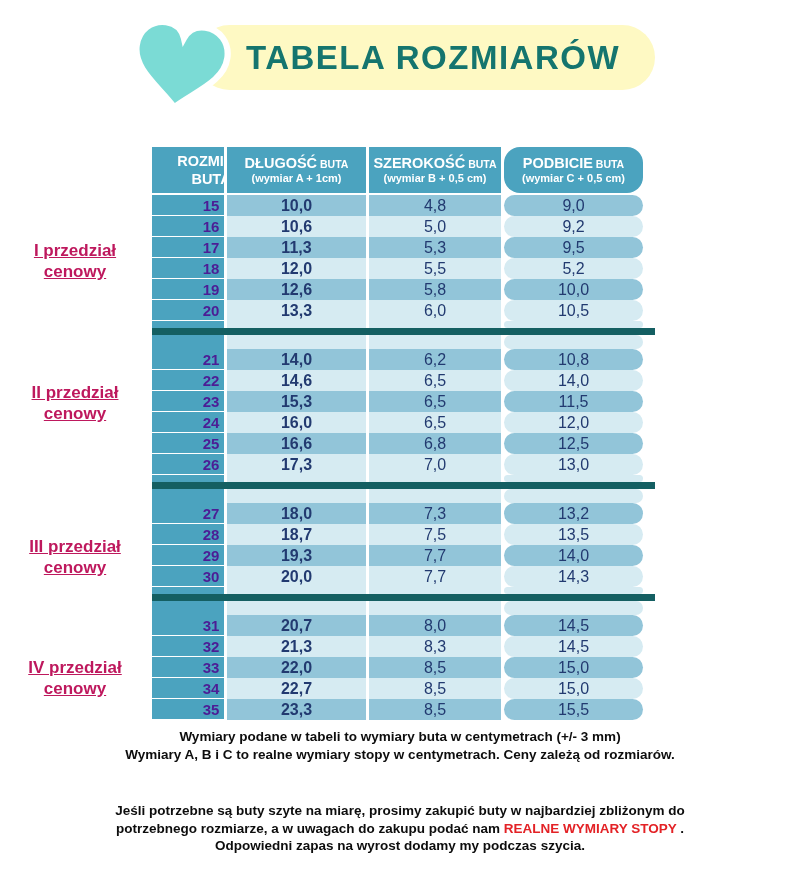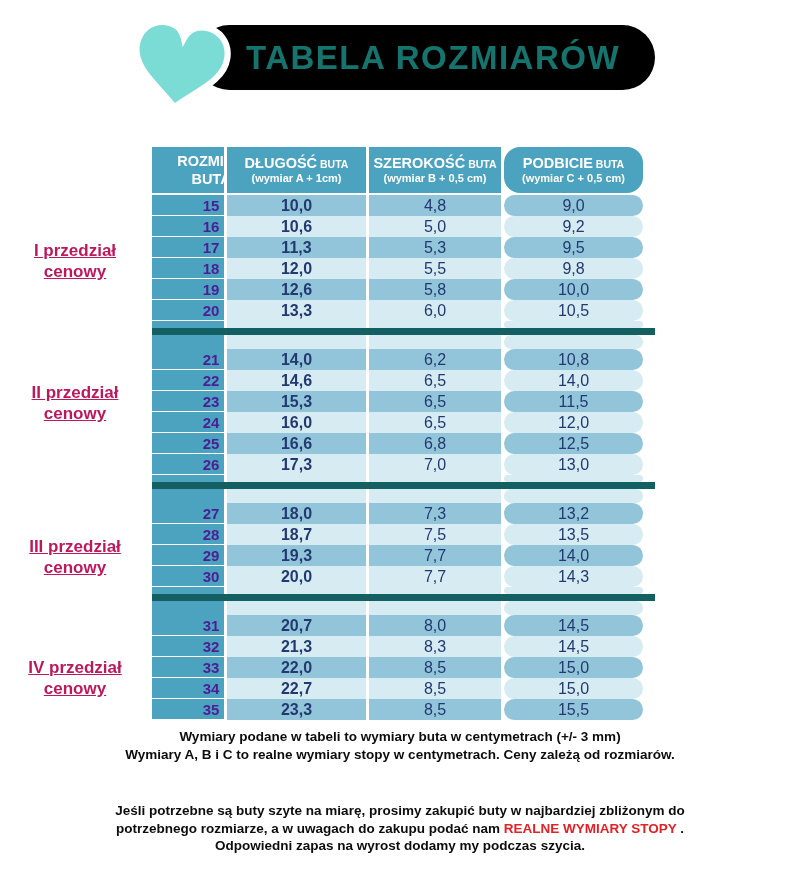--- a/index.html
+++ b/index.html
@@ -3,21 +3,21 @@
 <meta charset="utf-8">
 <style>
   html,body{margin:0;padding:0;background:#fff;}
   .page{
     position:relative;width:800px;height:883px;background:#ffffff;
     font-family:"Liberation Sans",sans-serif;overflow:hidden;
   }
   
   .banner{
     position:absolute;left:197px;top:25px;width:458px;height:65px;
-    background:#000000;border-radius:33px;
+    background:#fef9c3;border-radius:33px;
   }
   .banner-title{
     width:100%;height:65px;line-height:66px;text-align:center;
     color:#15756e;font-size:33px;font-weight:bold;letter-spacing:1.5px;
     padding-left:14px;box-sizing:border-box;white-space:nowrap;
   }
   .heart-svg{position:absolute;left:128px;top:18px;width:104px;height:96px;z-index:2;}
   
   .size-table{position:absolute;left:152px;top:147px;width:503px;}
   .thead{display:flex;height:46px;margin-bottom:2px;}
@@ -127,21 +127,21 @@
         <div class="trow medium">
           <div class="cell size c1">17</div>
           <div class="cell val bold c2">11,3</div>
           <div class="cell val c3">5,3</div>
           <div class="cell val c4">9,5</div>
         </div>
         <div class="trow light">
           <div class="cell size c1">18</div>
           <div class="cell val bold c2">12,0</div>
           <div class="cell val c3">5,5</div>
-          <div class="cell val c4">9,8</div>
+          <div class="cell val c4">5,2</div>
         </div>
         <div class="trow medium">
           <div class="cell size c1">19</div>
           <div class="cell val bold c2">12,6</div>
           <div class="cell val c3">5,8</div>
           <div class="cell val c4">10,0</div>
         </div>
         <div class="trow light">
           <div class="cell size c1">20</div>
           <div class="cell val bold c2">13,3</div>

